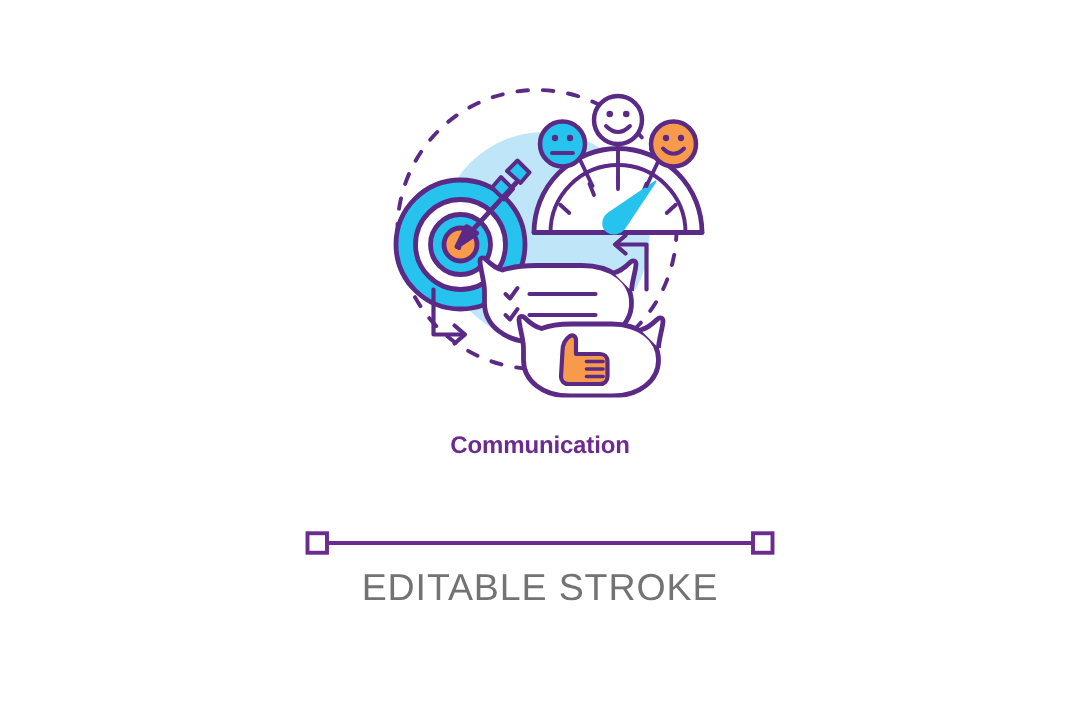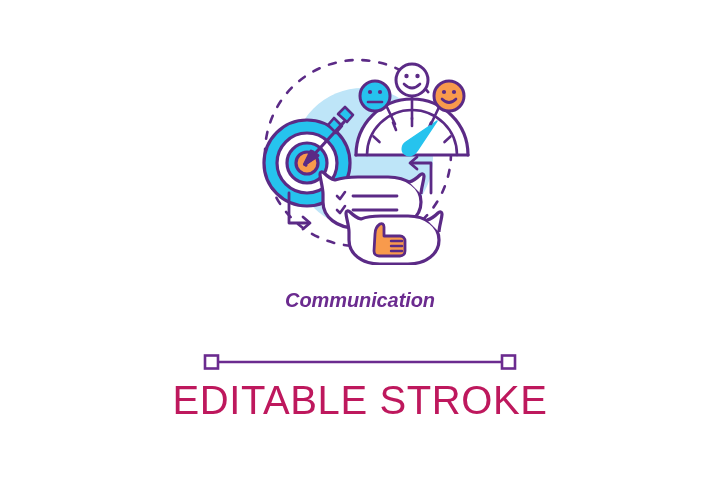--- a/index.html
+++ b/index.html
@@ -32,25 +32,24 @@
     width: 230px;
     height: 215px;
   }
   .caption {
     position: absolute;
     left: 0;
     top: 288px;
     width: 720px;
     text-align: center;
     color: #6B2B8F;
-    font-size: 20px;
+    font-size: 16px;
     font-weight: bold;
     line-height: 1.22;
     letter-spacing: -0.1px;
-    font-style: italic;
   }
   .caption .line {
     display: block;
   }
   .divider {
     position: absolute;
     left: 0;
     top: 352px;
     width: 720px;
     height: 20px;
@@ -58,22 +57,22 @@
   .divider svg {
     display: block;
     margin: 0 auto;
   }
   .stroke-label {
     position: absolute;
     left: 0;
     top: 378px;
     width: 720px;
     text-align: center;
-    color: #be185d;
-    font-size: 40px;
+    color: #737373;
+    font-size: 25px;
     font-weight: normal;
     letter-spacing: 0.6px;
   }
 </style>
 </head>
 <body>
 
 <div class="page">
 
   <div class="illustration">

